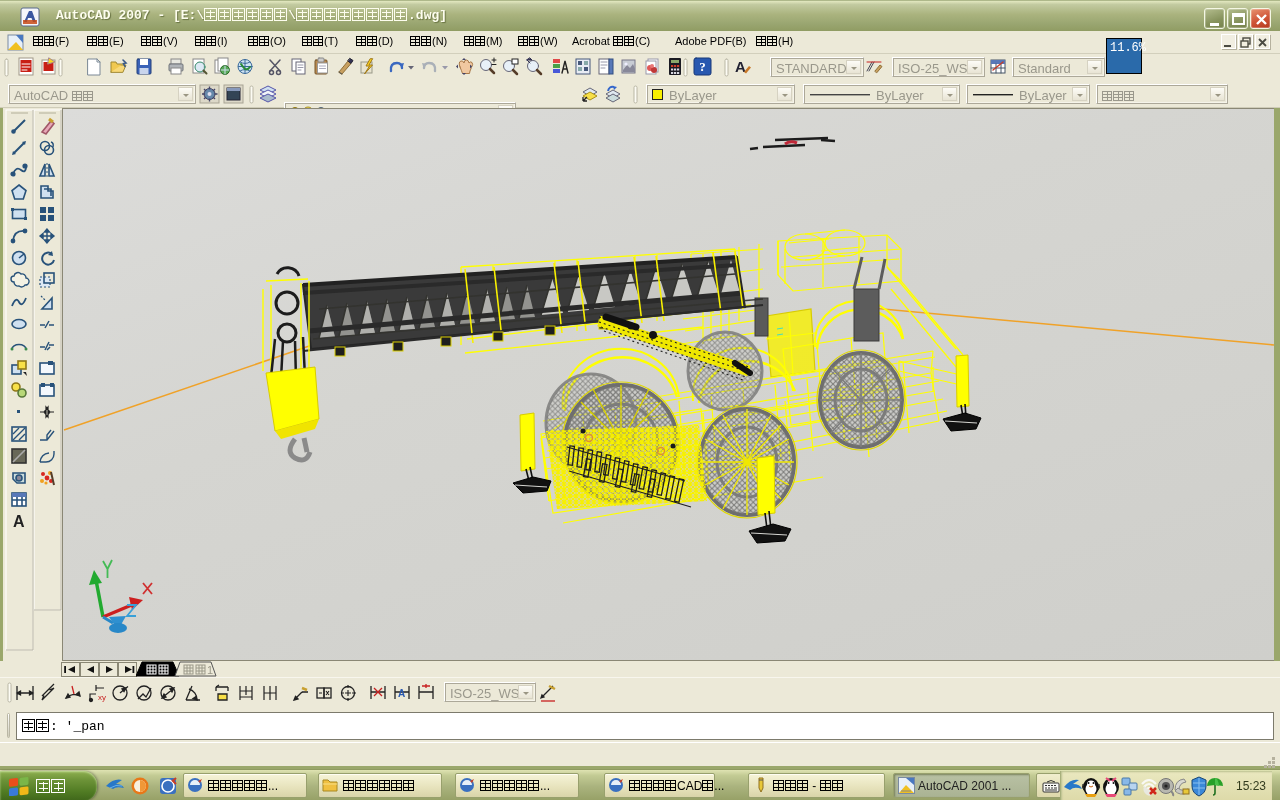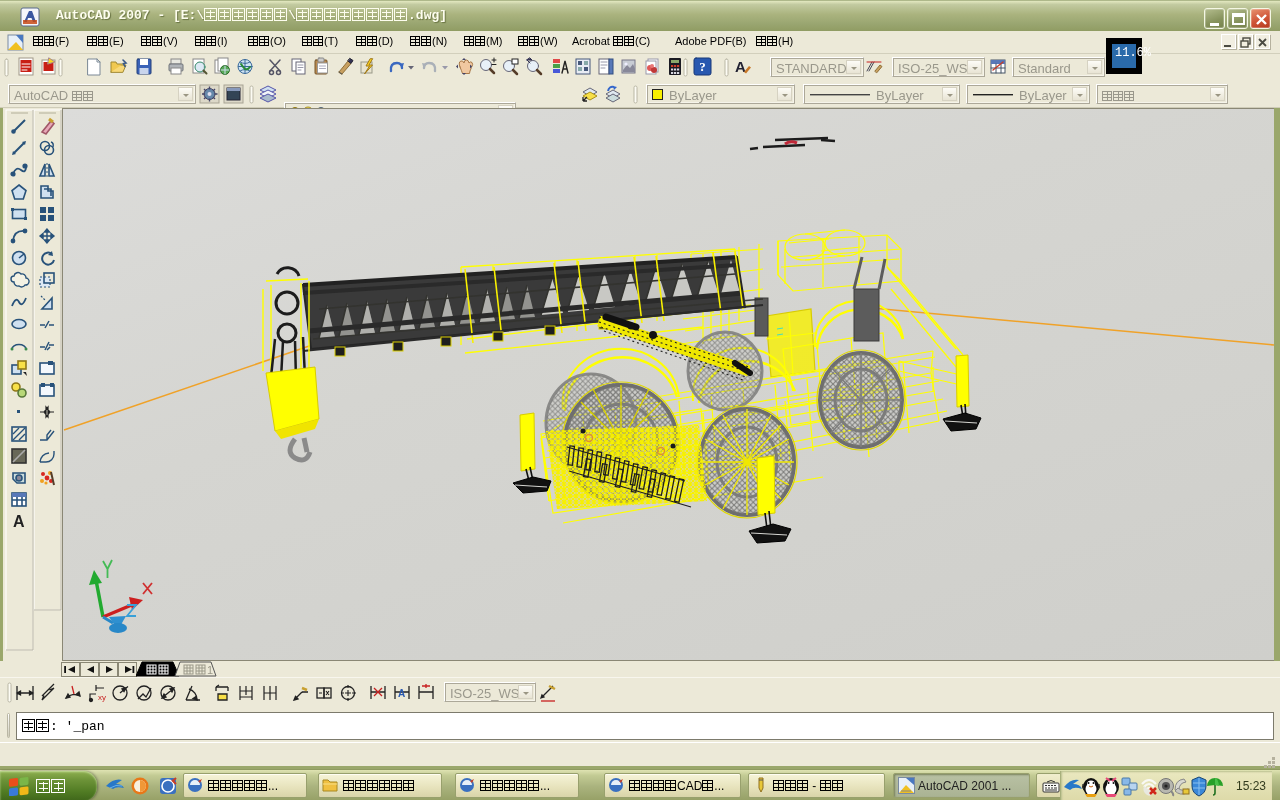--- a/index.html
+++ b/index.html
@@ -372,21 +372,21 @@
           <rect width="40" height="1.4" fill="#222"></rect>
         </svg>
         <span class="ct" style="left:52px">ByLayer</span>
         <span class="cv"></span>
       </div>
     <div class="combo" style="left:1096px;top:3px;width:132px">
         <span class="ct"><i class="c s10" style="color:#9a988c"></i><i class="c s10" style="color:#9a988c"></i><i class="c s10" style="color:#9a988c"></i></span>
         <span class="cv"></span>
       </div>
   </div>
-  <div class="abs" style="left:1106px;top:38px;width:36px;height:36px;background:#2a6aaa;border:6px solid #000000;z-index:50">
+  <div class="abs" style="left:1106px;top:38px;width:36px;height:36px;background:#2a6aaa;border:1px solid #000000;z-index:50">
     <span style="position:absolute;left:3px;top:2px;font:12px 'Liberation Mono',monospace;color:#fff">11.6%</span>
   </div>
   <div id="mid" class="abs">
     <div id="canvas">
       <svg width="1212" height="553" viewBox="0 0 1212 553">
         <defs>
           <pattern id="tr" width="11" height="48" patternUnits="userSpaceOnUse">
             <path d="M0 0 L11 48 M11 0 L0 48 M5.5 0 L11 48 M5.5 0 L0 48" stroke="#2d2d2d" stroke-width="2.4" fill="none"></path>
           </pattern>
           <pattern id="mesh" width="5.5" height="5.5" patternUnits="userSpaceOnUse">
@@ -961,21 +961,21 @@
     </svg>
     <div class="tbtn" style="left:183px;width:124px">
         <span class="tt"><i class="c"></i><i class="c"></i><i class="c"></i><i class="c"></i><i class="c"></i>...</span>
       </div>
     <div class="tbtn" style="left:318px;width:124px">
         <span class="tt"><i class="c"></i><i class="c"></i><i class="c"></i><i class="c"></i><i class="c"></i><i class="c"></i></span>
       </div>
     <div class="tbtn" style="left:455px;width:124px">
         <span class="tt"><i class="c"></i><i class="c"></i><i class="c"></i><i class="c"></i><i class="c"></i>...</span>
       </div>
-    <div class="tbtn" style="left:604px;width:137px">
+    <div class="tbtn" style="left:604px;width:111px">
         <span class="tt"><i class="c"></i><i class="c"></i><i class="c"></i><i class="c"></i>CAD<i class="c"></i>...</span>
       </div>
     <div class="tbtn" style="left:748px;width:137px">
         <span class="tt"><i class="c"></i><i class="c"></i><i class="c"></i> - <i class="c"></i><i class="c"></i></span>
       </div>
     <div class="tbtn act" style="left:893px;width:137px">
         <span class="tt" style="color:#222">AutoCAD 2001 ...</span>
       </div>
     <svg class="abs" style="left:187px;top:7px" width="16" height="16" viewBox="0 0 16 16">
         <circle cx="8" cy="8" r="7" fill="#3a70c0"></circle>

